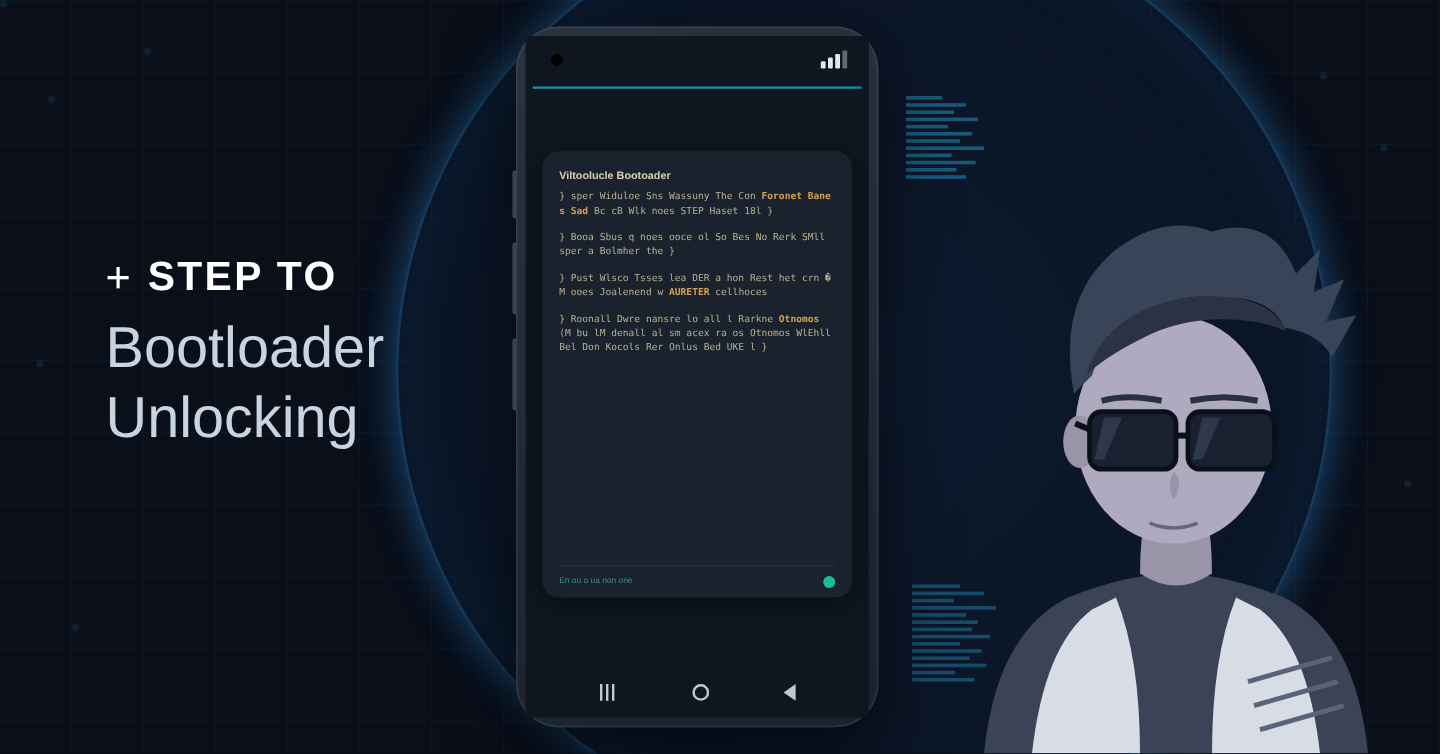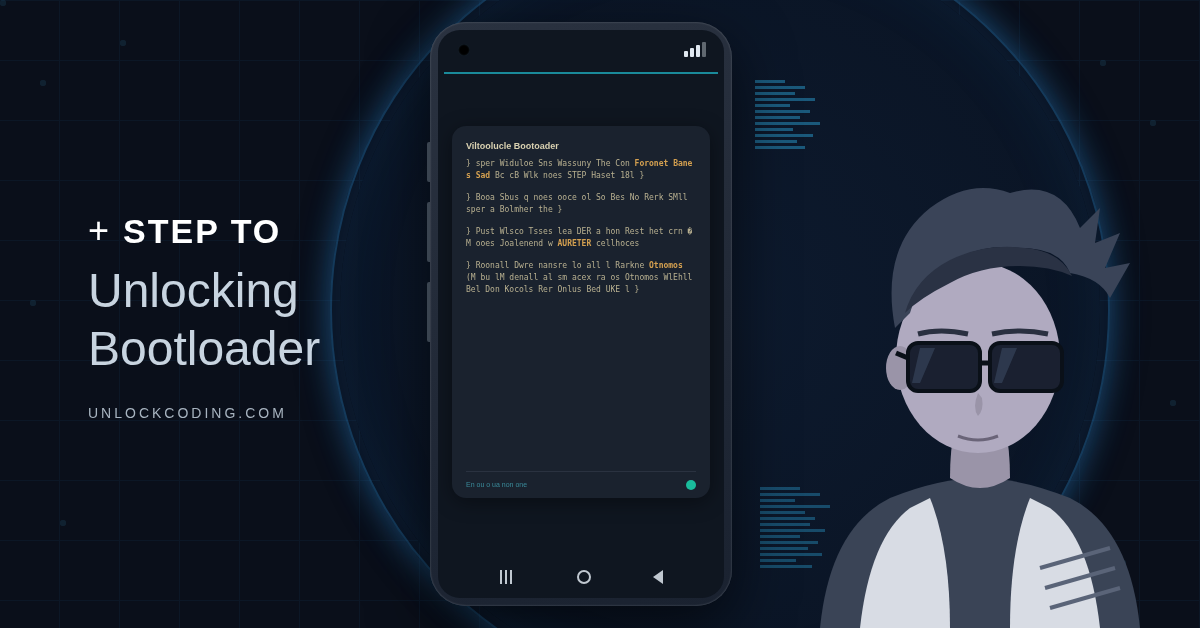--- a/index.html
+++ b/index.html
@@ -144,21 +144,21 @@
     background: #3a4450;
     border-radius: 2px 0 0 2px;
   }
   .phone-btn.b1 { top: 120px; height: 40px; }
   .phone-btn.b2 { top: 180px; height: 60px; }
   .phone-btn.b3 { top: 260px; height: 60px; }
   .screen {
     width: 100%;
     height: 100%;
     background: #0f1620;
-    border-radius: 22px;
+    border-radius: 4px;
     overflow: hidden;
     position: relative;
   }
   .camera-hole {
     position: absolute;
     top: 14px;
     left: 20px;
     width: 12px;
     height: 12px;
     background: #000;
@@ -320,24 +320,23 @@
   <div style="width:36px"></div>
     <div style="width:52px"></div>
 </div>
 
 <div class="text-block">
   <div class="step-to">
     <span class="plus">+</span>
     <span>STEP TO</span>
   </div>
   <div class="main-title">
+    <div>Bootloader</div>
     <div>Unlocking</div>
-    <div>Bootloader</div>
   </div>
-  <div class="site-url">UNLOCKCODING.COM</div>
 </div>
 
 <div class="phone">
   <div class="phone-btn b1"></div>
   <div class="phone-btn b2"></div>
   <div class="phone-btn b3"></div>
   <div class="screen">
     <div class="camera-hole"></div>
     <div class="status-bar">
       <div class="sig-bar"></div>

